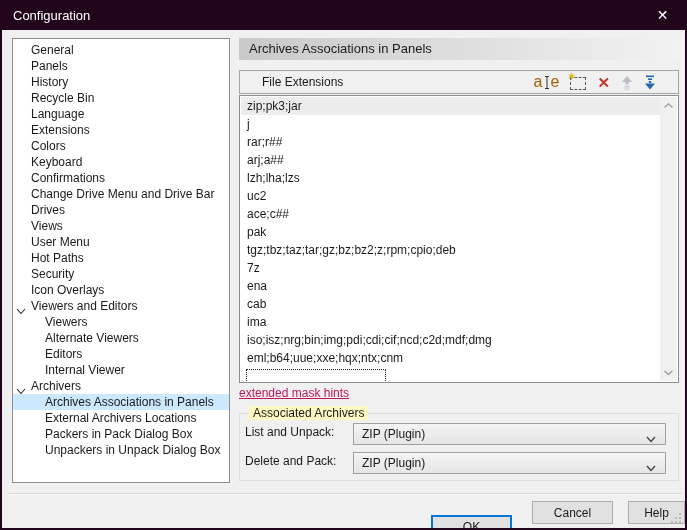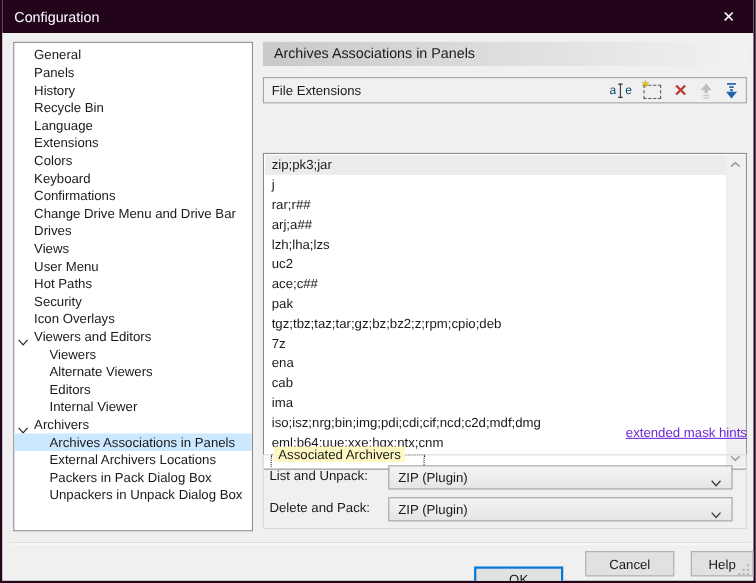--- a/index.html
+++ b/index.html
@@ -18,39 +18,39 @@
   .tree-item.lvl0{padding-left:18px;}
   .tree-item.lvl1{padding-left:32px;}
   .tree-item.selected{background:#cce8ff;}
   .chev{position:absolute;left:3px;top:5px;width:10px;height:7px;}
   
   .pane-header{position:absolute;left:237px;top:38px;width:440px;height:22px;
     background:linear-gradient(to right,#c9c9c9,#f2f2f2);line-height:22px;
     padding-left:10px;font-size:13px;box-sizing:border-box;}
   .fxbar{position:absolute;left:237px;top:70px;width:440px;height:24px;background:#f0f0f0;
     border:1px solid #a5a5a5;box-sizing:border-box;display:flex;align-items:center;
-    padding:0 7px;justify-content:flex-end;}
+    padding:0 22px;justify-content:flex-end;}
   .fxbar .fxlabel{flex:1;}
   .tbicon{display:flex;align-items:center;justify-content:center;height:18px;margin-left:11px;cursor:default;}
-  .icon-rename{font-size:11px;color:#0c4a6e;display:flex;align-items:center;}
+  .icon-rename{font-size:16px;color:#a16207;display:flex;align-items:center;}
   .icon-new{position:relative;width:14px;height:11px;border:1px dashed #5a5a5a;margin-top:2px;}
   .icon-new .star{position:absolute;left:-4px;top:-7px;color:#e7c50e;font-size:10px;text-shadow:0 0 1px #8a7400;}
   .icon-del{color:#bc3a30;font-size:15px;font-weight:bold;line-height:15px;}
   
   .fxlist{position:absolute;left:237px;top:95px;width:440px;height:288px;background:#fff;
-    border:1px solid #8a8d92;box-sizing:border-box;margin-top:44px;}
+    border:1px solid #8a8d92;box-sizing:border-box;}
   .rows{position:absolute;left:1px;top:1px;right:18px;bottom:1px;overflow:hidden;}
   .row{height:18px;line-height:18px;padding-left:6px;white-space:nowrap;cursor:default;}
   .row.selected{background:#ececec;}
   .editbox{margin:2px 0 0 5px;width:138px;height:12px;border:1px dotted #222;background:#fff;}
   .scrollbar{position:absolute;top:1px;right:1px;bottom:1px;width:17px;background:#f0f0f0;}
   .sb-arrow{position:absolute;left:0;width:17px;height:17px;display:flex;align-items:center;justify-content:center;}
   .sb-up{top:0;} .sb-down{bottom:0;}
-  .hint{position:absolute;left:237px;top:386px;width:440px;text-align:right;
-    text-decoration:underline;color:#6d28d9;cursor:default;}
+  .hint{position:absolute;left:237px;top:386px;width:440px;
+    text-decoration:underline;color:#be185d;cursor:default;}
   
   .group{position:absolute;left:237px;top:413px;width:440px;height:68px;
     border:1px solid #dcdcdc;box-sizing:border-box;}
   .legend{position:absolute;top:-8px;left:9px;background:#fef9c3;padding:0 4px;}
   .fieldlabel{position:absolute;left:5px;white-space:nowrap;}
   .fl1{top:11px;} .fl2{top:40px;}
   .combo{position:absolute;left:113px;width:313px;height:22px;box-sizing:border-box;
     border:1px solid #a0a0a0;background:linear-gradient(#f4f4f4,#e5e5e5);
     display:flex;align-items:center;padding-left:8px;cursor:default;}
   .cb1{top:9px;} .cb2{top:38px;}

